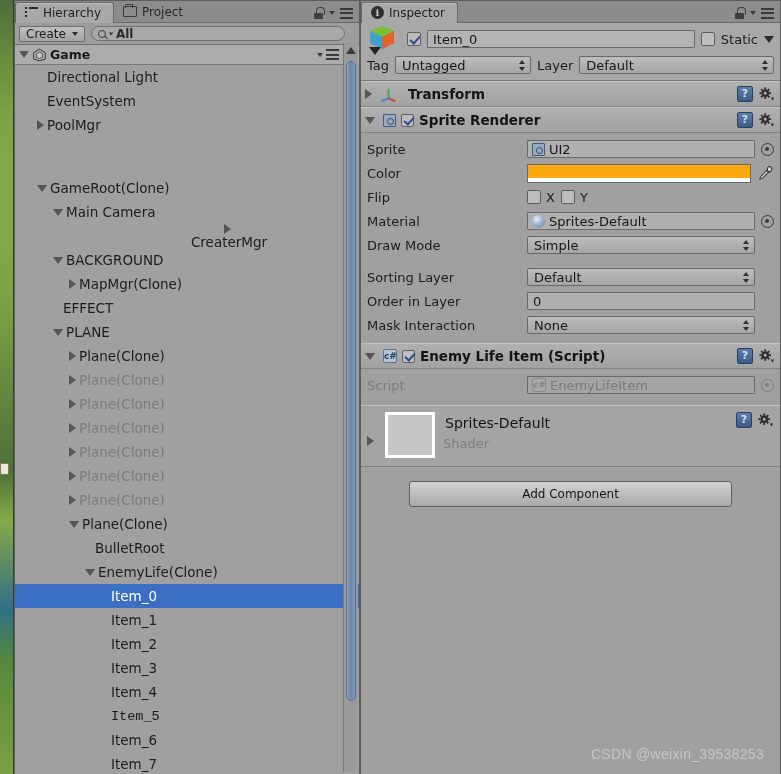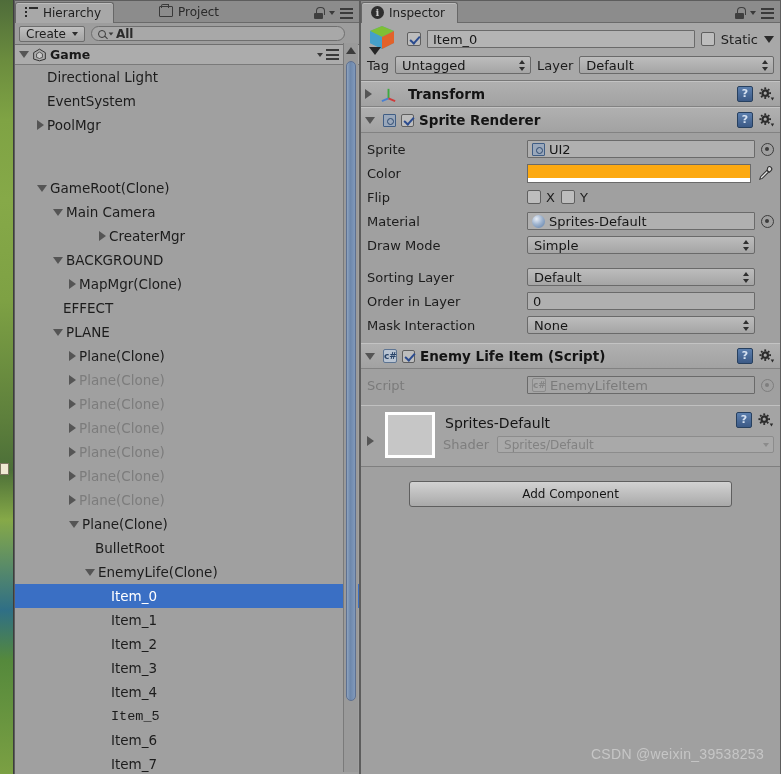--- a/index.html
+++ b/index.html
@@ -37,21 +37,21 @@
     border: 1px solid #5d5d5d;
   }
   #hierarchy-panel { left: 14px; top: 0; width: 346px; height: 774px; }
   #inspector-panel { left: 360px; top: 0; width: 421px; height: 774px; }
 
   
   .tabbar {
     position: relative; height: 22px;
     background: #8c8c8c;
     border-bottom: 1px solid #6a6a6a;
-    display: flex; align-items: flex-end; gap: 36px;
+    display: flex; align-items: flex-end;
   }
   .tab {
     height: 21px; display: flex; align-items: center; gap: 5px;
     padding: 0 12px 0 9px;
     font-size: 12px; color: #1e1e1e;
     border-top-left-radius: 3px; border-top-right-radius: 3px;
     cursor: default;
   }
   .tab.active {
     background: #a8a8a8;
@@ -443,21 +443,21 @@
           <span class="tree-label">PoolMgr</span>
         </div>
         <div class="tree-row" style="padding-left: 22px; margin-top: 39px;">
           <span class="tri tri-down"></span>
           <span class="tree-label">GameRoot(Clone)</span>
         </div>
         <div class="tree-row" style="padding-left: 38px;">
           <span class="tri tri-down"></span>
           <span class="tree-label">Main Camera</span>
         </div>
-        <div class="tree-row" style="padding-left: 84px;">
+        <div class="tree-row" style="padding-left: 84px; flex-direction: column;">
           <span class="tri tri-right"></span>
           <span class="tree-label">CreaterMgr</span>
         </div>
         <div class="tree-row" style="padding-left: 38px;">
           <span class="tri tri-down"></span>
           <span class="tree-label">BACKGROUND</span>
         </div>
         <div class="tree-row" style="padding-left: 54px;">
           <span class="tri tri-right"></span>
           <span class="tree-label">MapMgr(Clone)</span>
@@ -785,24 +785,20 @@
                     <line x1="11.8" y1="11.3" x2="13.3" y2="12.8"></line>
                   <line x1="13.3" y1="3.2" x2="11.8" y2="4.7"></line>
                     <line x1="5.2" y1="11.3" x2="3.7" y2="12.8"></line>
                 </g>
                 <polygon points="15,13 19,13 17,16.5" fill="#2b2b2b"></polygon>
               </svg>
             </span>
           </div>
           <div class="shader-row">
             <span class="shader-label">Shader</span>
-            <span class="shader-dd">
-              <span>Sprites/Default</span>
-              <span class="caret-sm"></span>
-            </span>
           </div>
         </span>
       </div>
 
       <div class="addcomp-wrap">
         <div class="add-btn">
           <span>Add Component</span>
         </div>
       </div>
 

